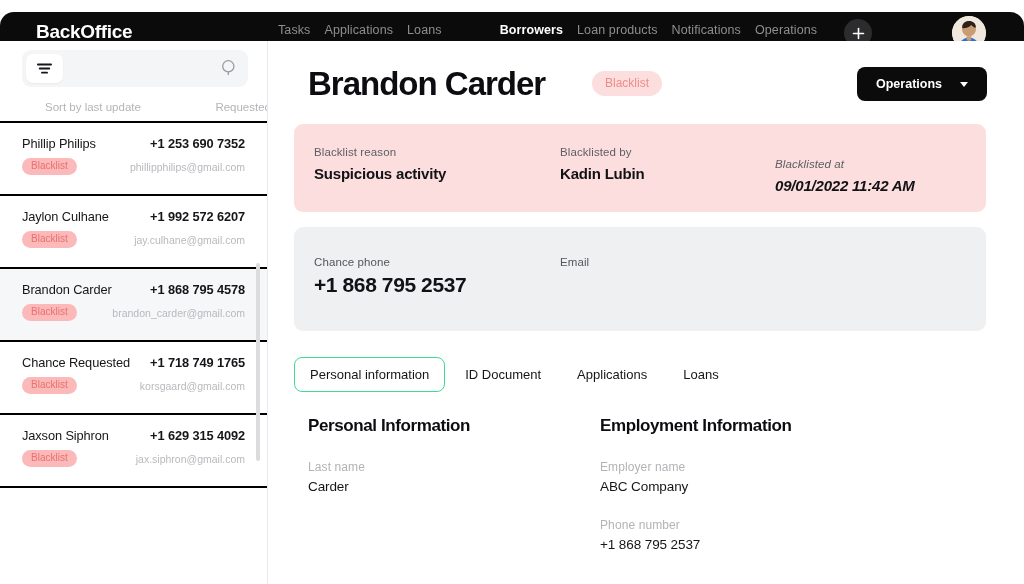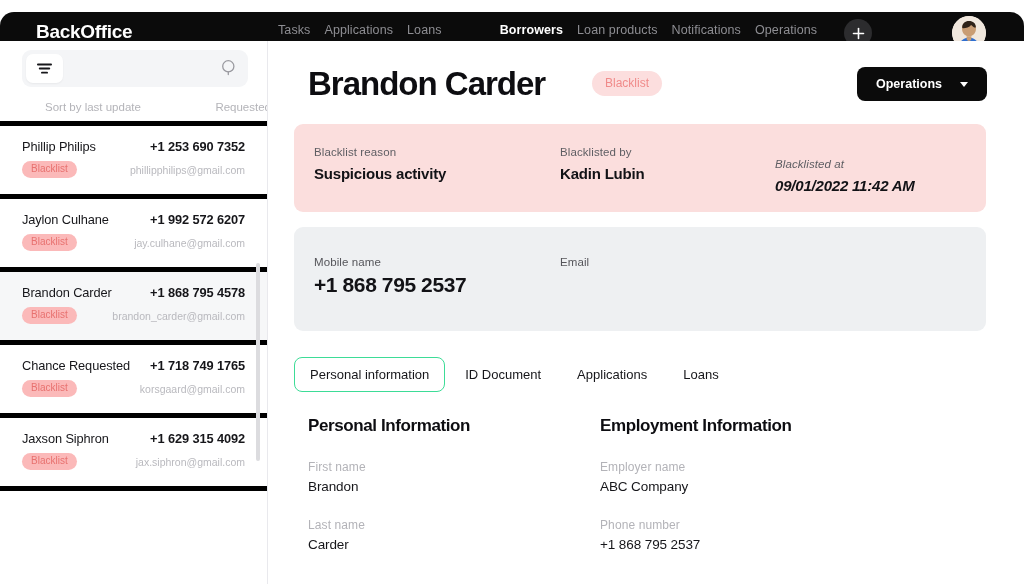--- a/index.html
+++ b/index.html
@@ -174,21 +174,21 @@
     left: 0;
     top: 80px;
     width: 267px;
     height: 463px;
     overflow: hidden;
   }
 
   .list-item {
     position: relative;
     height: 73px;
-    border-top: 5px solid #000000;
+    border-top: 2px solid #000000;
     padding: 13px 22px 0 22px;
     cursor: pointer;
   }
   .list-item.selected { background: #f6f7f8; }
 
   .li-top {
     display: flex;
     justify-content: space-between;
     align-items: baseline;
   }
@@ -521,42 +521,38 @@
         <div class="field-value-sm">Kadin Lubin</div>
       </div>
       <div class="field" style="left:481px; top:34px;font-style:italic;">
         <div class="field-label">Blacklisted at</div>
         <div class="field-value-sm">09/01/2022 11:42 AM</div>
       </div>
     </div>
 
     <div class="card card-contact">
       <div class="field" style="left:20px; top:29px;">
-        <div class="field-label">Mobile name</div>
+        <div class="field-label">Chance phone</div>
         <div class="field-value-lg">+1 868 795 2537</div>
       </div>
       <div class="field" style="left:266px; top:29px;">
         <div class="field-label">Email</div>
       </div>
     </div>
 
     <div class="tabs">
       <div class="tab active">Personal information</div>
       <div class="tab">ID Document</div>
       <div class="tab">Applications</div>
       <div class="tab">Loans</div>
     </div>
 
     <div class="col-personal">
       <div class="col-title">Personal Information</div>
       <div class="detail-group">
-        <div class="detail-label">First name</div>
-        <div class="detail-value">Brandon</div>
-      </div>
-      <div class="detail-group">
         <div class="detail-label">Last name</div>
         <div class="detail-value">Carder</div>
       </div>
     </div>
 
     <div class="col-employment">
       <div class="col-title">Employment Information</div>
       <div class="detail-group">
         <div class="detail-label">Employer name</div>
         <div class="detail-value">ABC Company</div>

